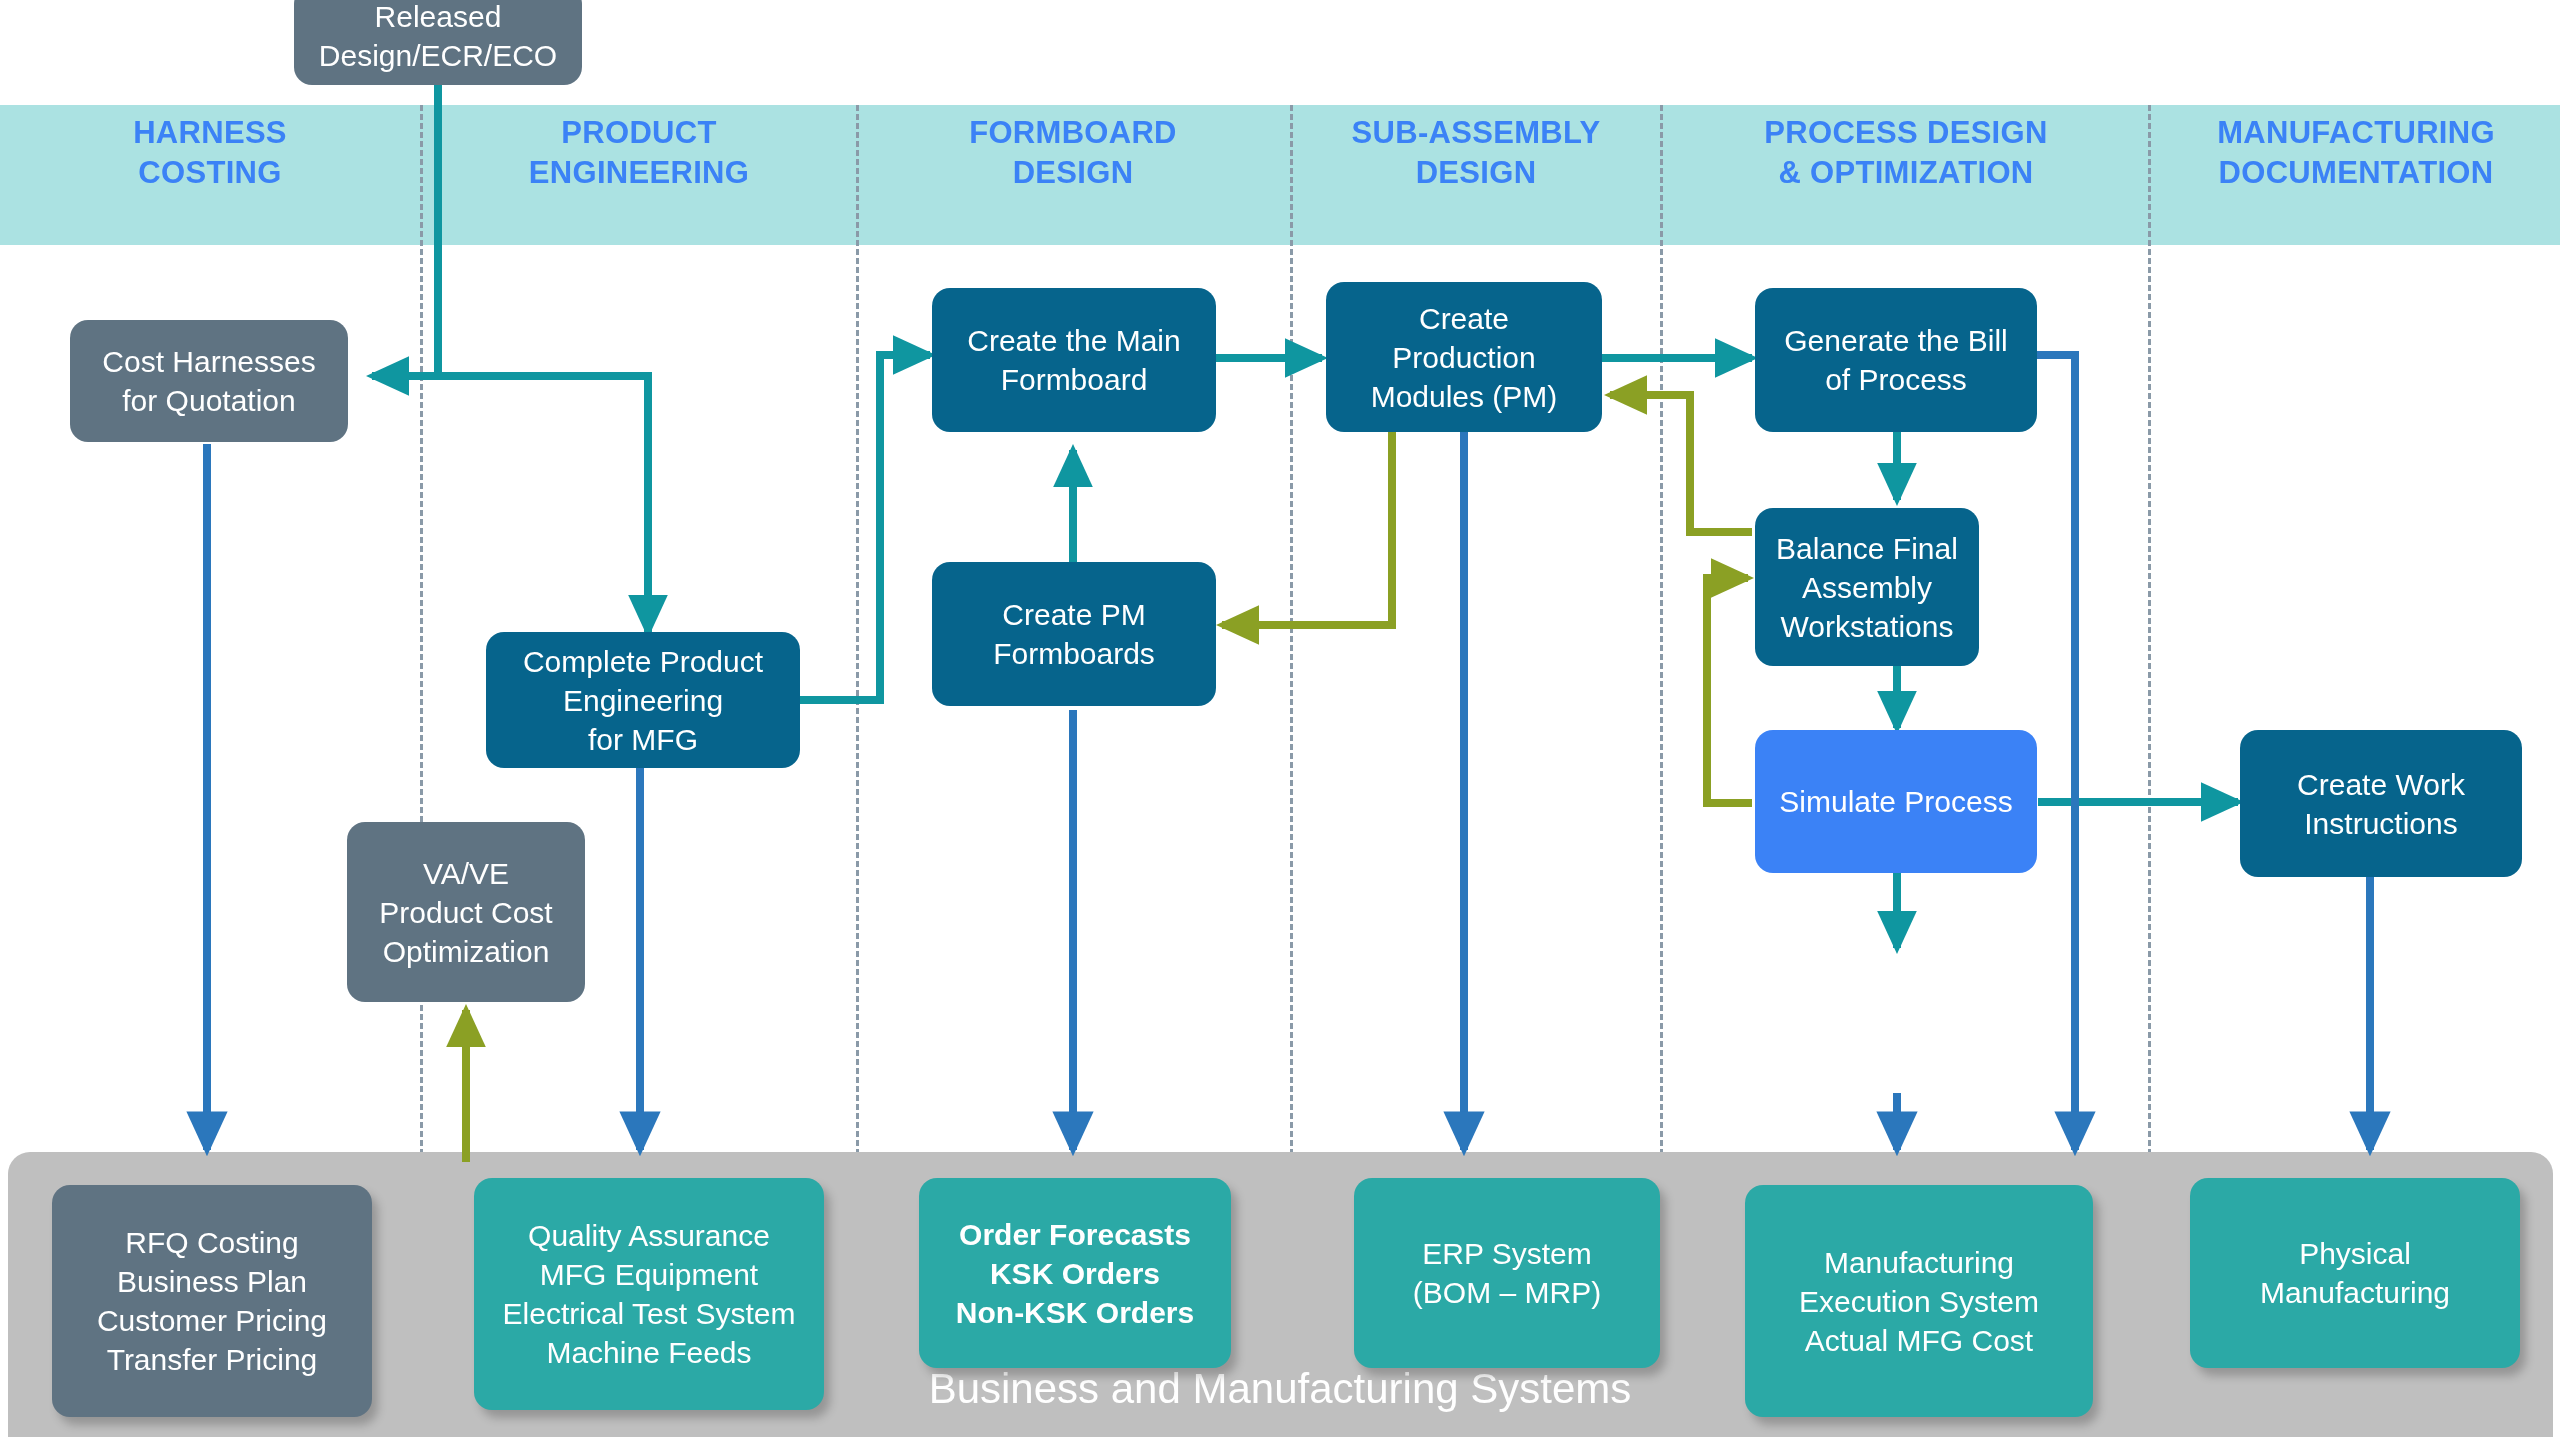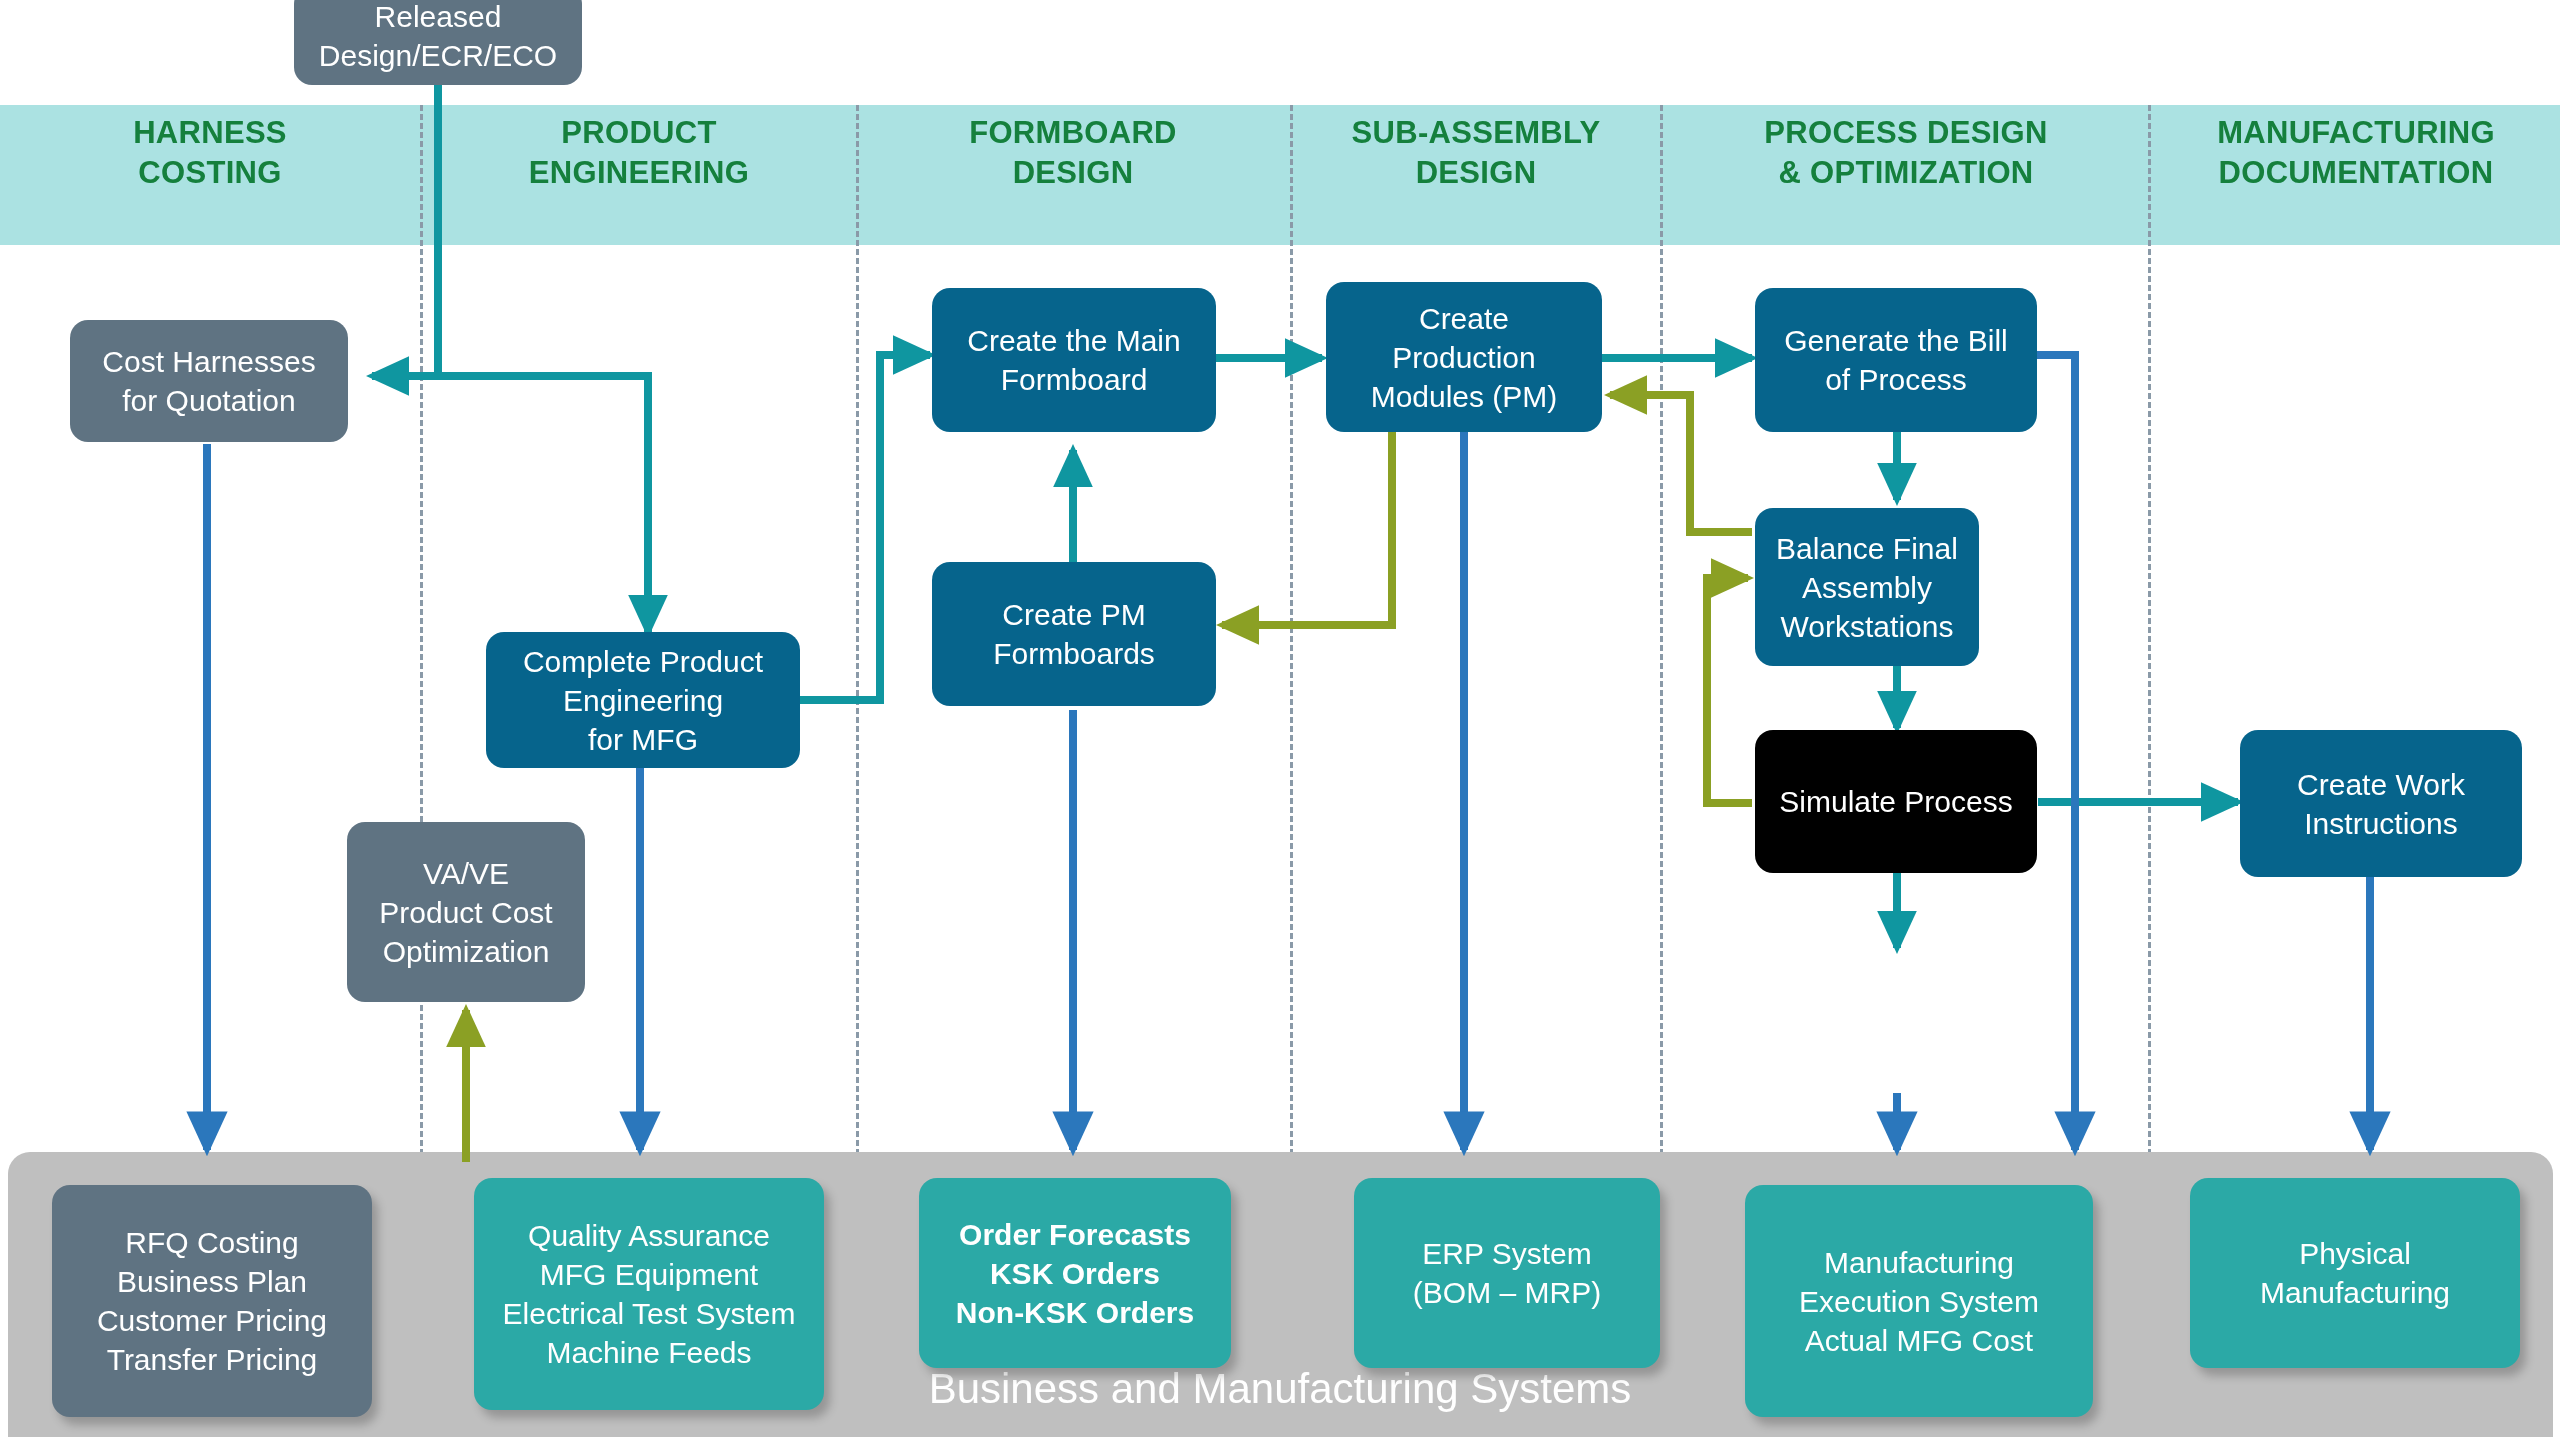--- a/index.html
+++ b/index.html
@@ -16,21 +16,21 @@
   .lane-band{
     position:absolute;
     left:0; top:105px;
     width:2560px; height:140px;
     background:#abe2e2;
   }
   .lane-title{
     position:absolute;
     top:113px;
     text-align:center;
-    color:#15803d;
+    color:#3b82f6;
     font-weight:bold;
     font-size:31px;
     line-height:1.28;
     letter-spacing:0.3px;
     font-family:"Liberation Sans", sans-serif;
   }
   
   .lane-divider{
     position:absolute;
     top:105px;
@@ -49,21 +49,21 @@
     justify-content:center;
     text-align:center;
     font-size:30px;
     line-height:1.30;
     padding:6px 10px;
     font-family:"Liberation Sans", sans-serif;
     z-index:6;
   }
   .node.grey{background:#5f7382;}
   .node.navy{background:#06648c;}
-  .node.lightblue{background:#000000;}
+  .node.lightblue{background:#3b82f6;}
   .node.teal{background:#2ba9a6;box-shadow:6px 8px 10px rgba(0,0,0,0.22);}
   .node.grey.sys{box-shadow:6px 8px 10px rgba(0,0,0,0.22);}
 
   
   .systems-band{
     position:absolute;
     left:8px; top:1152px;
     width:2545px; height:285px;
     background:#bfbfbf;
     border-radius:22px 22px 0 0;

